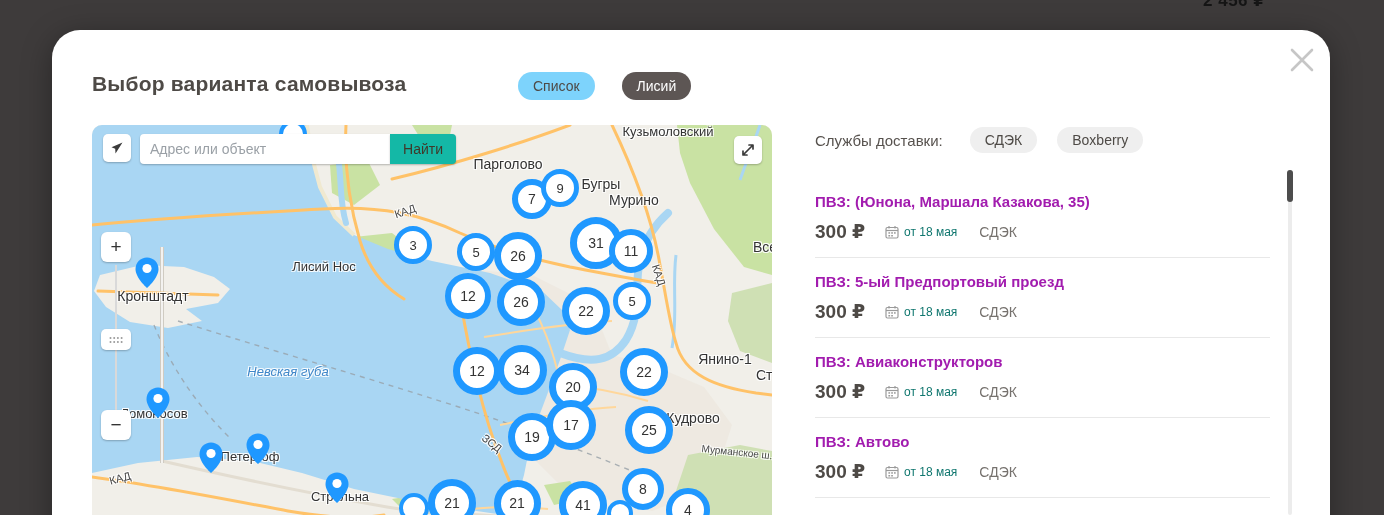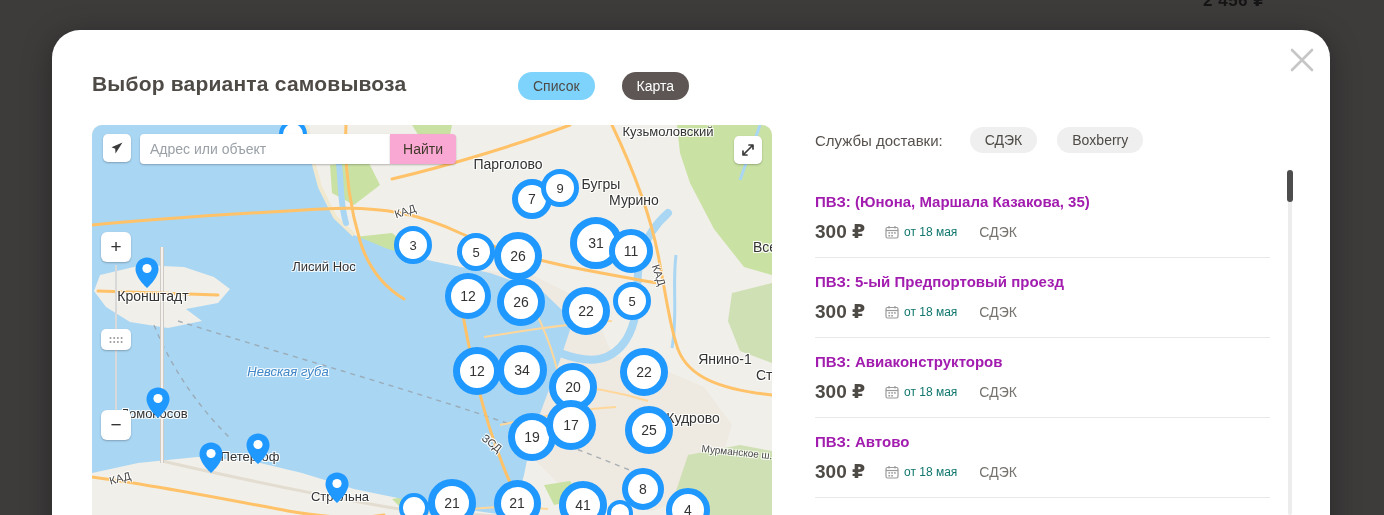--- a/index.html
+++ b/index.html
@@ -59,21 +59,21 @@
     display:flex;align-items:center;justify-content:center;padding:0;
   }
   .search-input{
     width:230px;height:30px;border:none;border-radius:4px 0 0 4px;padding:0 10px;
     box-shadow:0 1px 2px rgba(0,0,0,.25);font-size:14px;color:#333;outline:none;
     font-family:inherit;
   }
   .search-input::placeholder{color:#9aa0a6;}
   .find-btn{
     width:66px;height:30px;border:none;border-radius:0 4px 4px 0;cursor:pointer;
-    background:#f9a8d4;color:#40392a;font-size:14px;font-family:inherit;
+    background:#14b8a6;color:#40392a;font-size:14px;font-family:inherit;
     box-shadow:0 1px 2px rgba(0,0,0,.25);
   }
   .expand-btn{
     position:absolute;left:642px;top:11px;width:28px;height:28px;
     background:#fff;border:none;border-radius:5px;box-shadow:0 1px 2px rgba(0,0,0,.25);
     cursor:pointer;display:flex;align-items:center;justify-content:center;padding:0;
   }
   .zoom-btn{
     position:absolute;left:9px;width:30px;height:30px;background:#fff;border:none;
     border-radius:6px;box-shadow:0 1px 2px rgba(0,0,0,.25);cursor:pointer;
@@ -114,21 +114,21 @@
     <button class="close-btn" aria-label="close">
       <svg width="32" height="32" viewBox="0 0 32 32">
         <path d="M6 6 L26 26 M26 6 L6 26" stroke="#c6c6c6" stroke-width="2.6" fill="none" stroke-linecap="round"></path>
       </svg>
     </button>
 
     <div class="modal-header">
       <h1 class="modal-title">Выбор варианта самовывоза</h1>
       <div class="tabs" id="tabs">
           <button class="tab">Список</button>
-          <button class="tab active">Карта</button>
+          <button class="tab active">Лисий</button>
         </div>
     </div>
 
     <div class="map">
 
       <svg class="map-bg" width="680" height="412" viewBox="0 0 680 412">
 
         <rect x="0" y="0" width="680" height="412" fill="#f1efe9"></rect>
 
         <path d="M330,140 L440,150 L500,180 L520,230 L560,240 L612,262 L640,300 L620,362 L560,386 L470,362 L438,330 L428,300 L398,250 L348,198 Z" fill="#ece7dd" opacity="0.7"></path>

